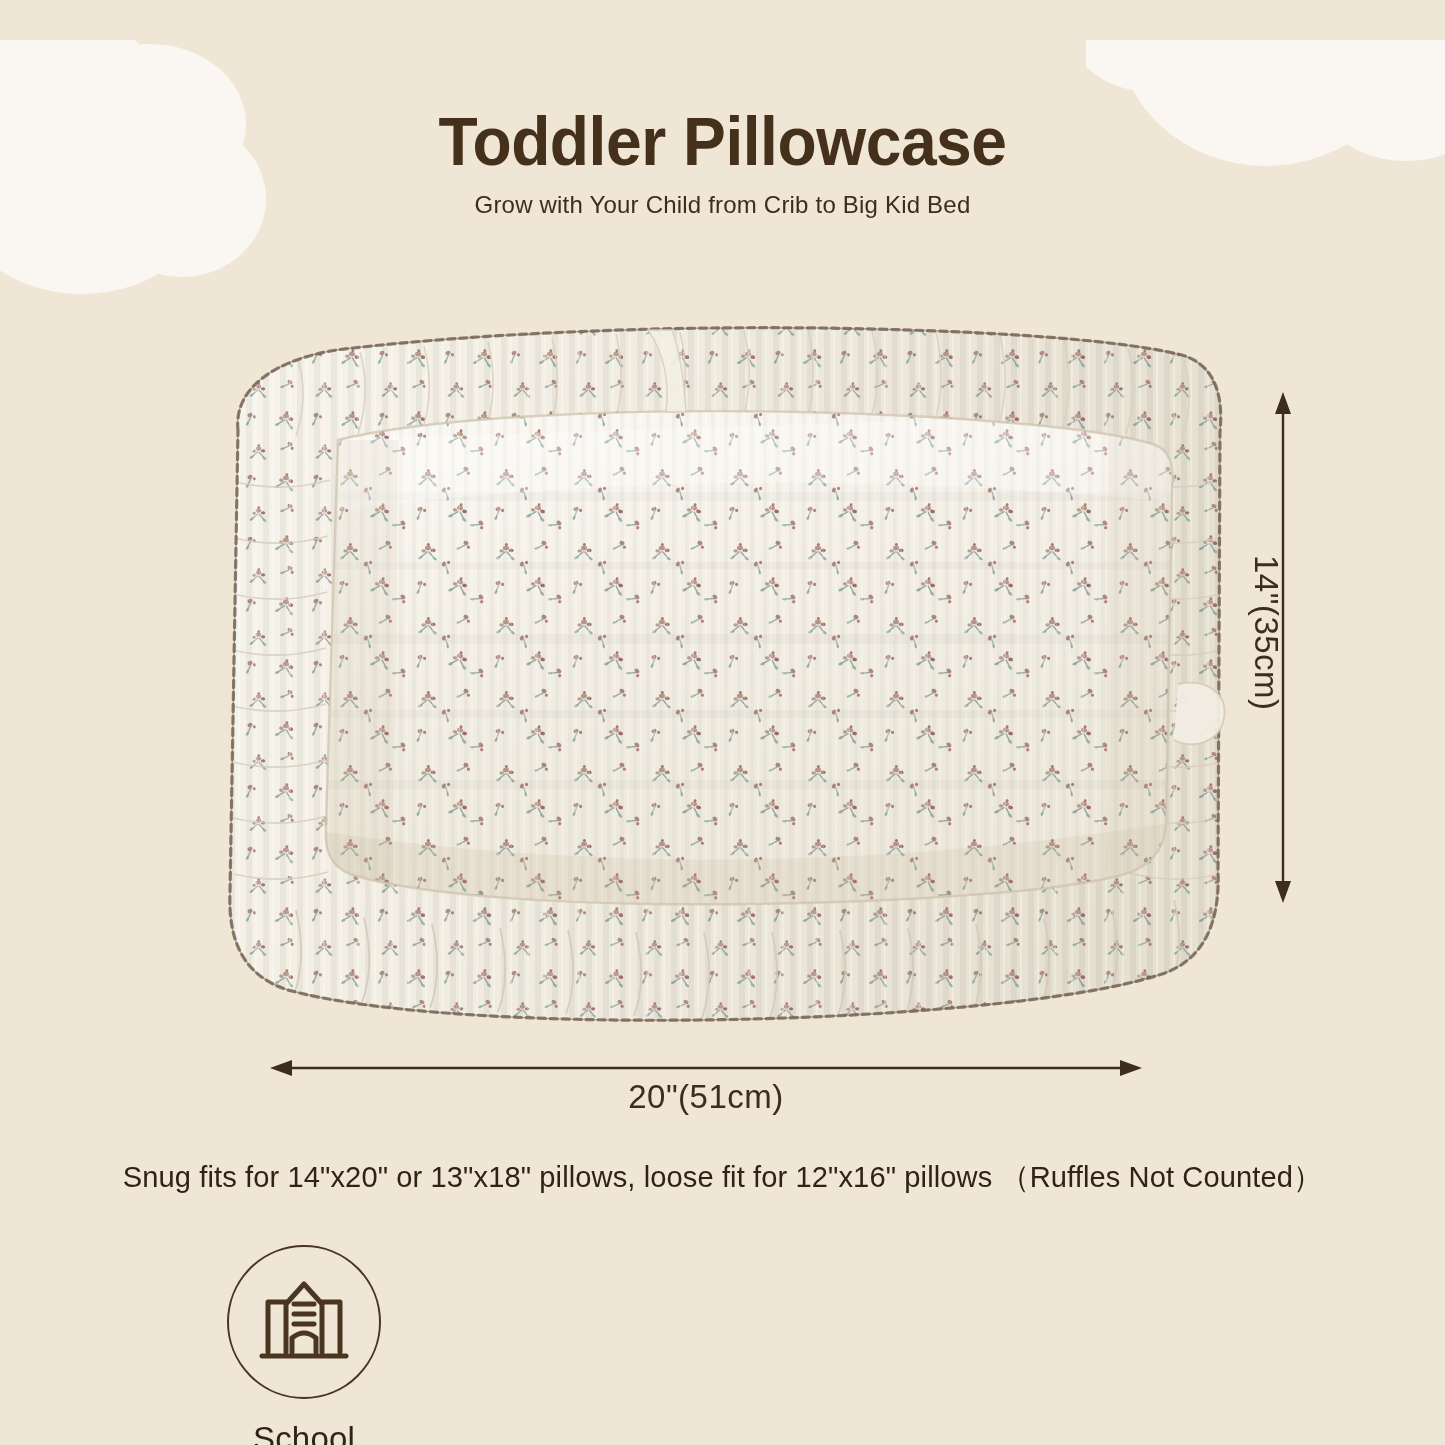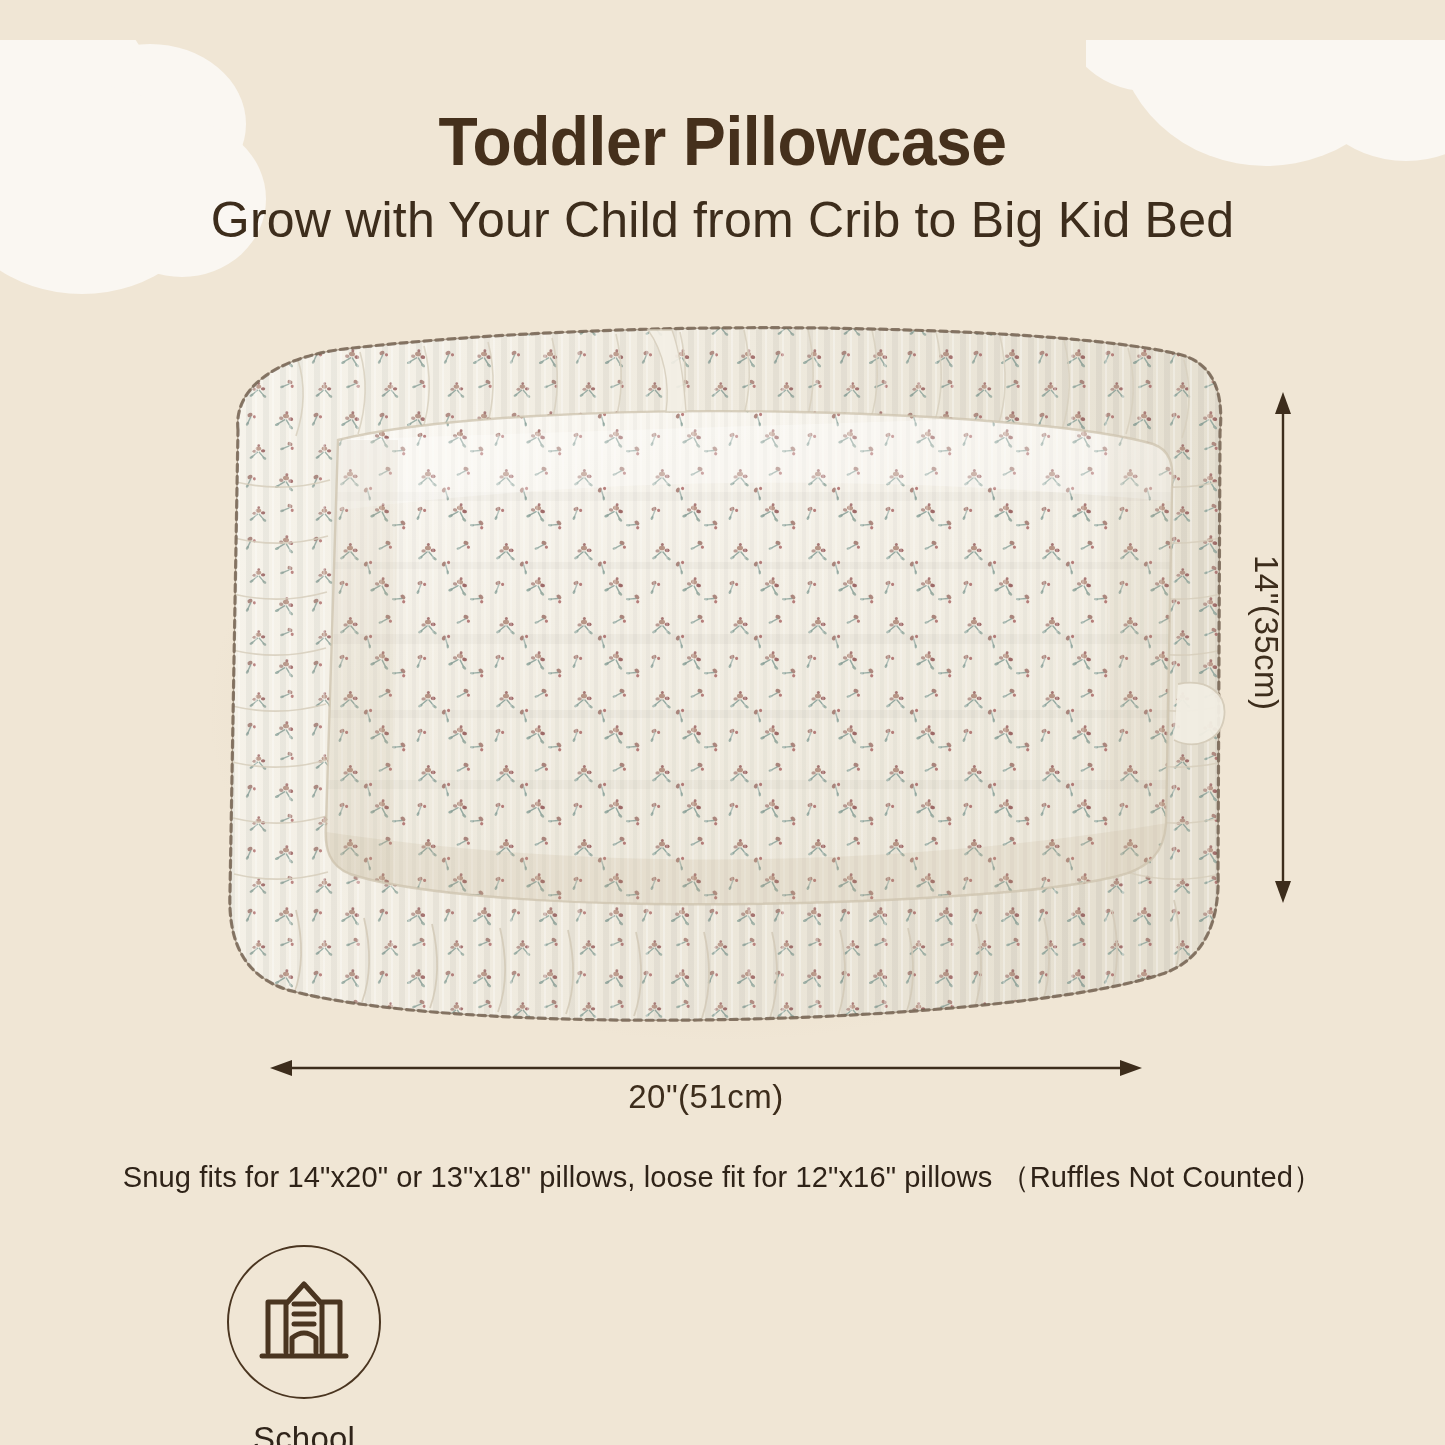--- a/index.html
+++ b/index.html
@@ -43,21 +43,21 @@
     letter-spacing: -0.5px;
     color: #45301c;
     font-family: "Liberation Sans", sans-serif;
     transform: scaleX(0.93);
     z-index: 5;
   }
   .subtitle {
     position: absolute;
     left: 0; right: 0; top: 151px;
     text-align: center;
-    font-size: 50px;
+    font-size: 24px;
     font-weight: 400;
     color: #3d2d1c;
     letter-spacing: 0.2px;
     z-index: 5;
   }
 
   
   .pillow-wrap {
     position: absolute;
     left: 178px;

